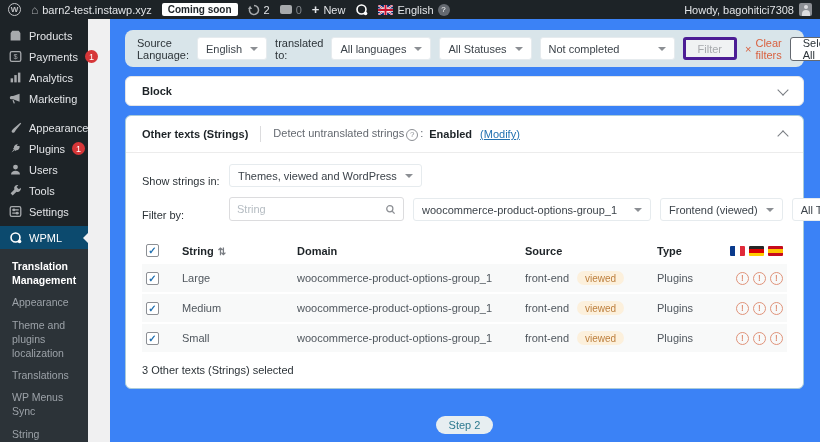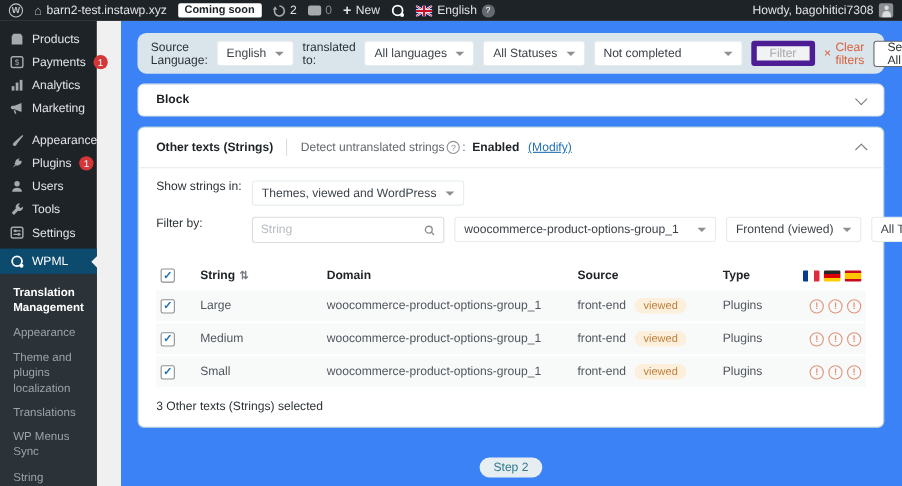--- a/index.html
+++ b/index.html
@@ -45,21 +45,21 @@
   
   .content { position:fixed; top:19px; left:110px; right:0; bottom:0; background:#3b82f6;
     padding:11px 16px 0 15px; overflow:hidden; }
 
   .filter-bar { background:#d9e5ea; border-radius:8px; height:37px; display:flex; align-items:center;
     gap:8px; padding:0 12px; margin-bottom:9px; }
   .flabel { color:#2c3338; }
   .select { background:#fff; border:1px solid #e6ebee; border-radius:3px; height:23px;
     display:inline-flex; align-items:center; gap:8px; padding:0 8px; cursor:pointer; color:#3c434a; white-space:nowrap; }
   .caret { width:0; height:0; border:4px solid transparent; border-top-color:#8c8f94; margin-top:4px; }
-  .btn-disabled { background:#f0f2f3; border:5px solid #4c1d95; color:#a7aaad; border-radius:3px;
+  .btn-disabled { background:#f0f2f3; border:3px solid #4c1d95; color:#a7aaad; border-radius:3px;
     height:23px; padding:0 12px; display:inline-flex; align-items:center; }
   .clear-filters { color:#d9603f; display:inline-flex; gap:4px; align-items:center; cursor:pointer; }
   .btn-select-all { margin-left:auto; background:#fff; border:1px solid #646970; color:#2c3338;
     border-radius:3px; height:24px; padding:0 12px; display:inline-flex; align-items:center; cursor:pointer; }
 
   .panel { background:#fff; border:1px solid #e2e4e7; border-radius:6px; margin-bottom:9px; }
   .block-panel { height:30px; display:flex; align-items:center; justify-content:space-between; padding:0 16px; }
   .bold { font-weight:bold; color:#1d2327; }
   .chev { width:8px; height:8px; border-right:1.5px solid #787c82; border-bottom:1.5px solid #787c82; }
   .chev.down { transform:rotate(45deg); margin-top:-3px; }
@@ -68,21 +68,21 @@
   .strings-panel { border-color:#a9cbd9; }
   .sp-header { display:flex; align-items:center; gap:12px; padding:10px 16px; border-bottom:1px solid #ececec; }
   .vdiv { width:1px; height:16px; background:#dcdcde; }
   .muted { color:#646970; }
   .q-circle { width:12px; height:12px; border:1px solid #8c8f94; color:#8c8f94; border-radius:50%;
     display:inline-flex; align-items:center; justify-content:center; font-size:8px; margin:0 2px; }
   .modify-link { color:#2271b1; text-decoration:underline; cursor:pointer; }
   .sp-header .chev { margin-left:auto; }
 
   .sp-controls { padding:11px 16px 4px; }
-  .ctrl-row { display:flex; align-items:flex-start; gap:9px; margin-bottom:10px; }
+  .ctrl-row { display:flex; align-items:flex-end; gap:9px; margin-bottom:10px; }
   .ctrl-label { width:78px; flex:0 0 auto; color:#2c3338; }
   .string-input { width:185px; height:24px; border:1px solid #dcdcde; border-radius:3px; background:#fff;
     display:flex; align-items:center; padding:0 7px; gap:6px; }
   .string-input input { border:none; outline:none; flex:1; font:inherit; color:#3c434a; min-width:0; }
   .string-input input::placeholder { color:#b5bcc2; }
 
   .table { margin:2px 16px 0; }
   .t-head { display:grid; grid-template-columns:36px 1fr 228px 132px 62px 64px; align-items:center;
     padding:7px 4px; font-weight:bold; color:#1d2327; }
   .t-row { display:grid; grid-template-columns:36px 1fr 228px 132px 62px 64px; align-items:center;

